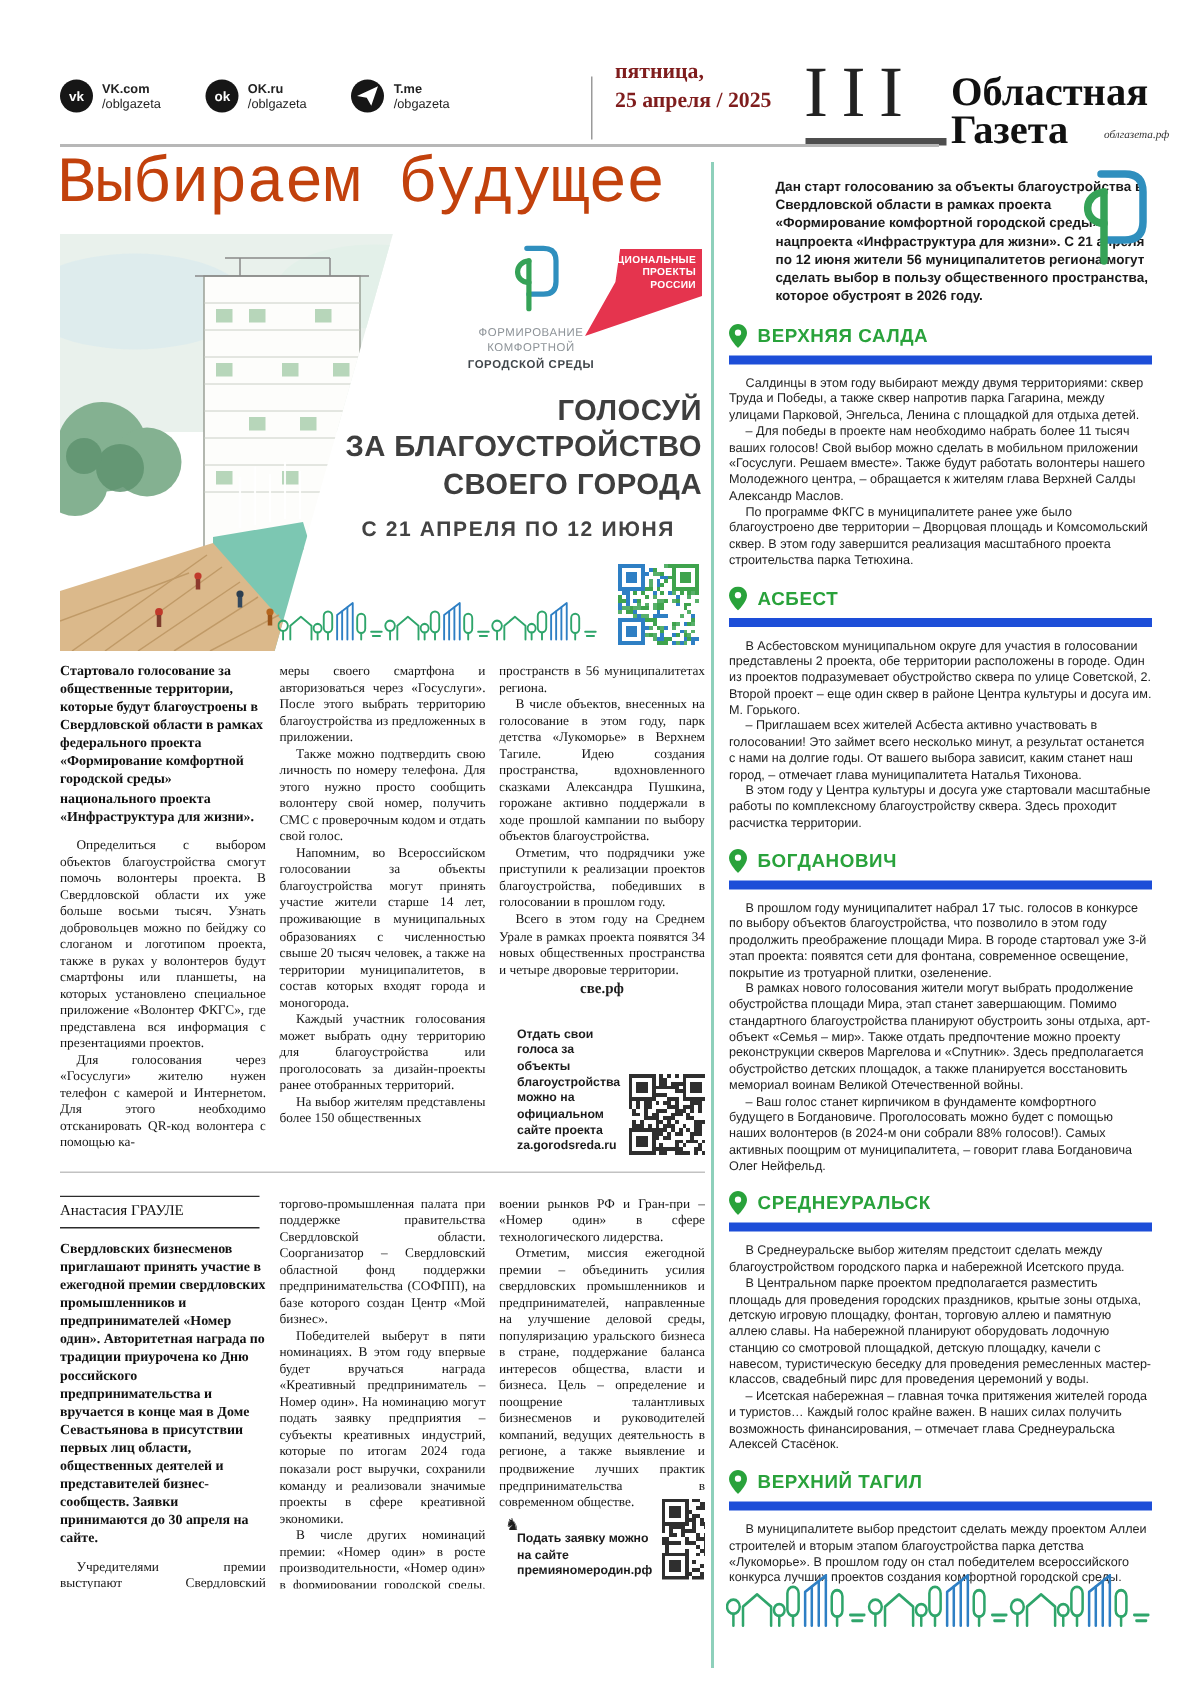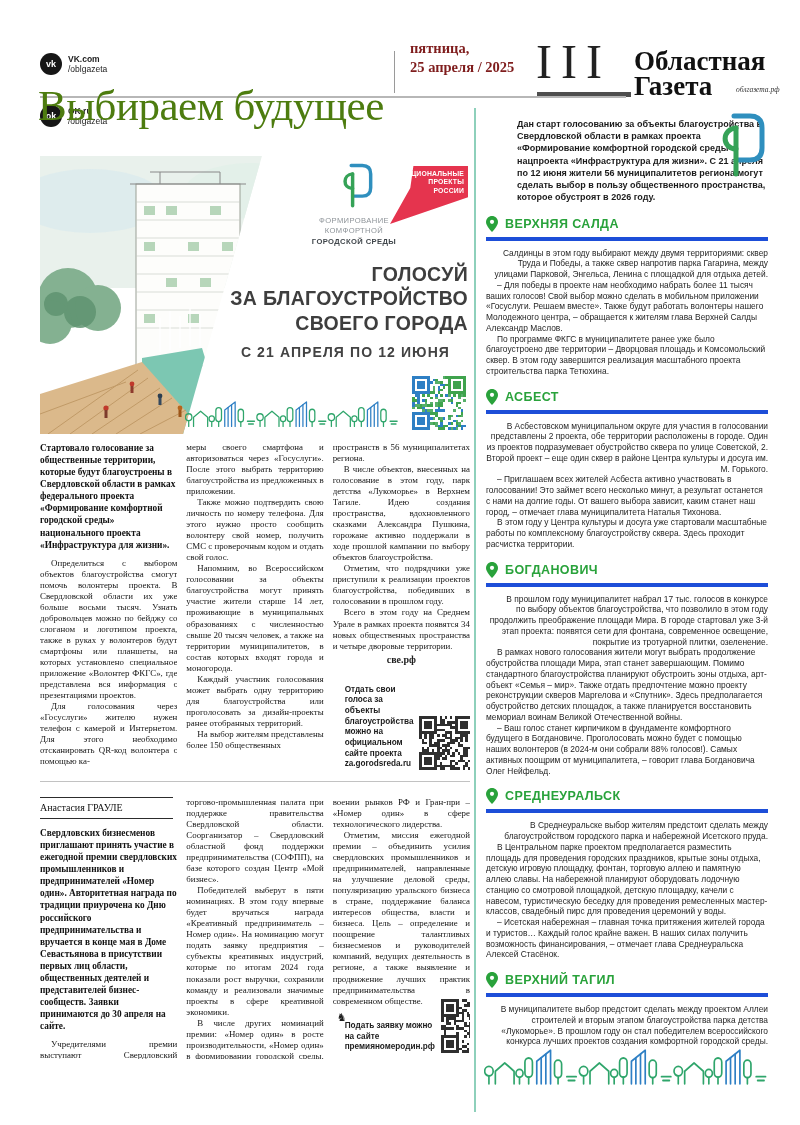--- a/index.html
+++ b/index.html
@@ -1,38 +1,38 @@
 <!DOCTYPE html>
 <html lang="ru"><head>
 <meta charset="utf-8">
 <style>
   html,body{margin:0;padding:0;background:#ffffff;}
   #page{position:relative;width:800px;height:1125px;background:#fff;overflow:hidden;
         font-family:"Liberation Sans",sans-serif;color:#1d1d1d;}
   
-  .socials{position:absolute;left:40px;top:53px;display:flex;gap:30px;flex-direction:column;}
+  .socials{position:absolute;left:40px;top:53px;display:flex;gap:30px;}
   .social{display:flex;align-items:center;gap:6px;}
   .icon-circle{width:22px;height:22px;border-radius:50%;background:#161616;color:#fff;
     display:flex;align-items:center;justify-content:center;font-size:9px;font-weight:bold;}
   .social-text{font-size:8.5px;line-height:1.2;color:#222;}
   .social-text .net{font-weight:bold;}
   .hdr-vline{position:absolute;left:394px;top:51px;width:1px;height:42px;background:#9a9a9a;}
   .hdr-date{position:absolute;left:410px;top:39px;font-family:"Liberation Serif",serif;
     font-weight:bold;font-size:14.5px;line-height:1.3;color:#7f1d1d;}
   .hdr-roman{position:absolute;left:536px;top:34px;font-family:"Liberation Serif",serif;
     font-size:48px;letter-spacing:9px;color:#222;}
   .hdr-roman-bar{position:absolute;left:537px;top:92px;width:94px;height:5px;background:#4e4e4e;}
   .hdr-rule{position:absolute;left:40px;top:96px;width:586px;height:2px;background:#b7b7b7;}
   .masthead{position:absolute;left:634px;top:49px;font-family:"Liberation Serif",serif;
     font-weight:bold;font-size:27px;line-height:0.94;color:#111;}
   .masthead-site{position:absolute;left:736px;top:85px;font-family:"Liberation Serif",serif;
     font-style:italic;font-size:7.5px;color:#333;}
   
-  .headline1{position:absolute;left:38px;top:81px;font-family:Liberation Serif, serif;
-    font-size:43px;letter-spacing:-0.5px;color:#4d7c0f;}
+  .headline1{position:absolute;left:38px;top:98px;font-family:Liberation Mono, monospace;
+    font-size:43px;letter-spacing:-0.5px;color:#c2410c;}
   .poster{position:absolute;left:40px;top:156px;width:430px;height:278px;background:#fff;}
   .illustration{position:absolute;left:0;top:0;width:292px;height:278px;
     clip-path:polygon(0 0,76% 0,49% 100%,0 100%);}
   .fkgs-logo{position:absolute;left:258px;top:4px;width:112px;text-align:center;}
   .fkgs-lines{font-size:7.6px;letter-spacing:0.4px;color:#8d9398;line-height:1.35;margin-top:2px;}
   .fkgs-lines .l2{font-weight:bold;color:#40464b;}
   .natproj{position:absolute;right:2px;top:10px;width:78px;height:58px;}
   .natproj-shape{position:absolute;inset:0;background:#e5344e;
     clip-path:polygon(30% 0,100% 0,100% 54%,0 100%,26% 38%);}
   .natproj-text{position:absolute;right:4px;top:4px;text-align:right;color:#fff;
@@ -67,25 +67,25 @@
     border-top:1.5px solid #2c2c2c;border-bottom:1px solid #2c2c2c;
     padding:4px 0 5px;margin:0 4px 8px 0;}
   .endmark{font-size:11px;margin-left:4px;}
   
   .teal-vline{position:absolute;left:474px;top:108px;width:2px;height:1004px;background:#8ed0bb;}
   .right-col{position:absolute;left:486px;top:106px;width:282px;}
   .rc-title{font-size:20.5px;line-height:1.17;color:#2f2f2f;width:200px;font-weight:400;}
   .rc-logo{position:absolute;right:0;top:2px;width:60px;height:72px;}
   .rc-lede{margin-top:12px;font-weight:bold;font-size:9px;line-height:1.36;color:#1b1b1b;text-align:left;margin-left:31px;}
   .rc-section{margin-top:12px;}
-  .rc-sec-head{display:flex;align-items:center;gap:7px;border-bottom:4px solid #1d4ed8;
+  .rc-sec-head{display:flex;align-items:center;gap:7px;border-bottom:6px solid #1d4ed8;
     padding-bottom:5px;}
   .rc-sec-title{font-weight:bold;font-size:12.5px;letter-spacing:0.4px;color:#29a23b;}
   .rc-p{font-size:8.4px;line-height:1.28;color:#1f1f1f;margin:0;text-indent:11px;text-align:left;}
-  .rc-section .rc-p:first-of-type{margin-top:7px;text-align:right;}
+  .rc-section .rc-p:first-of-type{margin-top:7px;}
   .bottom-sky{position:absolute;left:484px;top:1042px;width:284px;height:44px;}
   
   .sky .g{stroke:#2fa56b;fill:none;stroke-width:1.7;stroke-linecap:round;stroke-linejoin:round;}
   .sky .b{stroke:#2e7fc4;fill:none;stroke-width:1.7;stroke-linecap:round;stroke-linejoin:round;}
   .pin{width:12px;height:16px;flex:0 0 12px;}
 </style>
 </head>
 <body>
 
 <div id="page">

